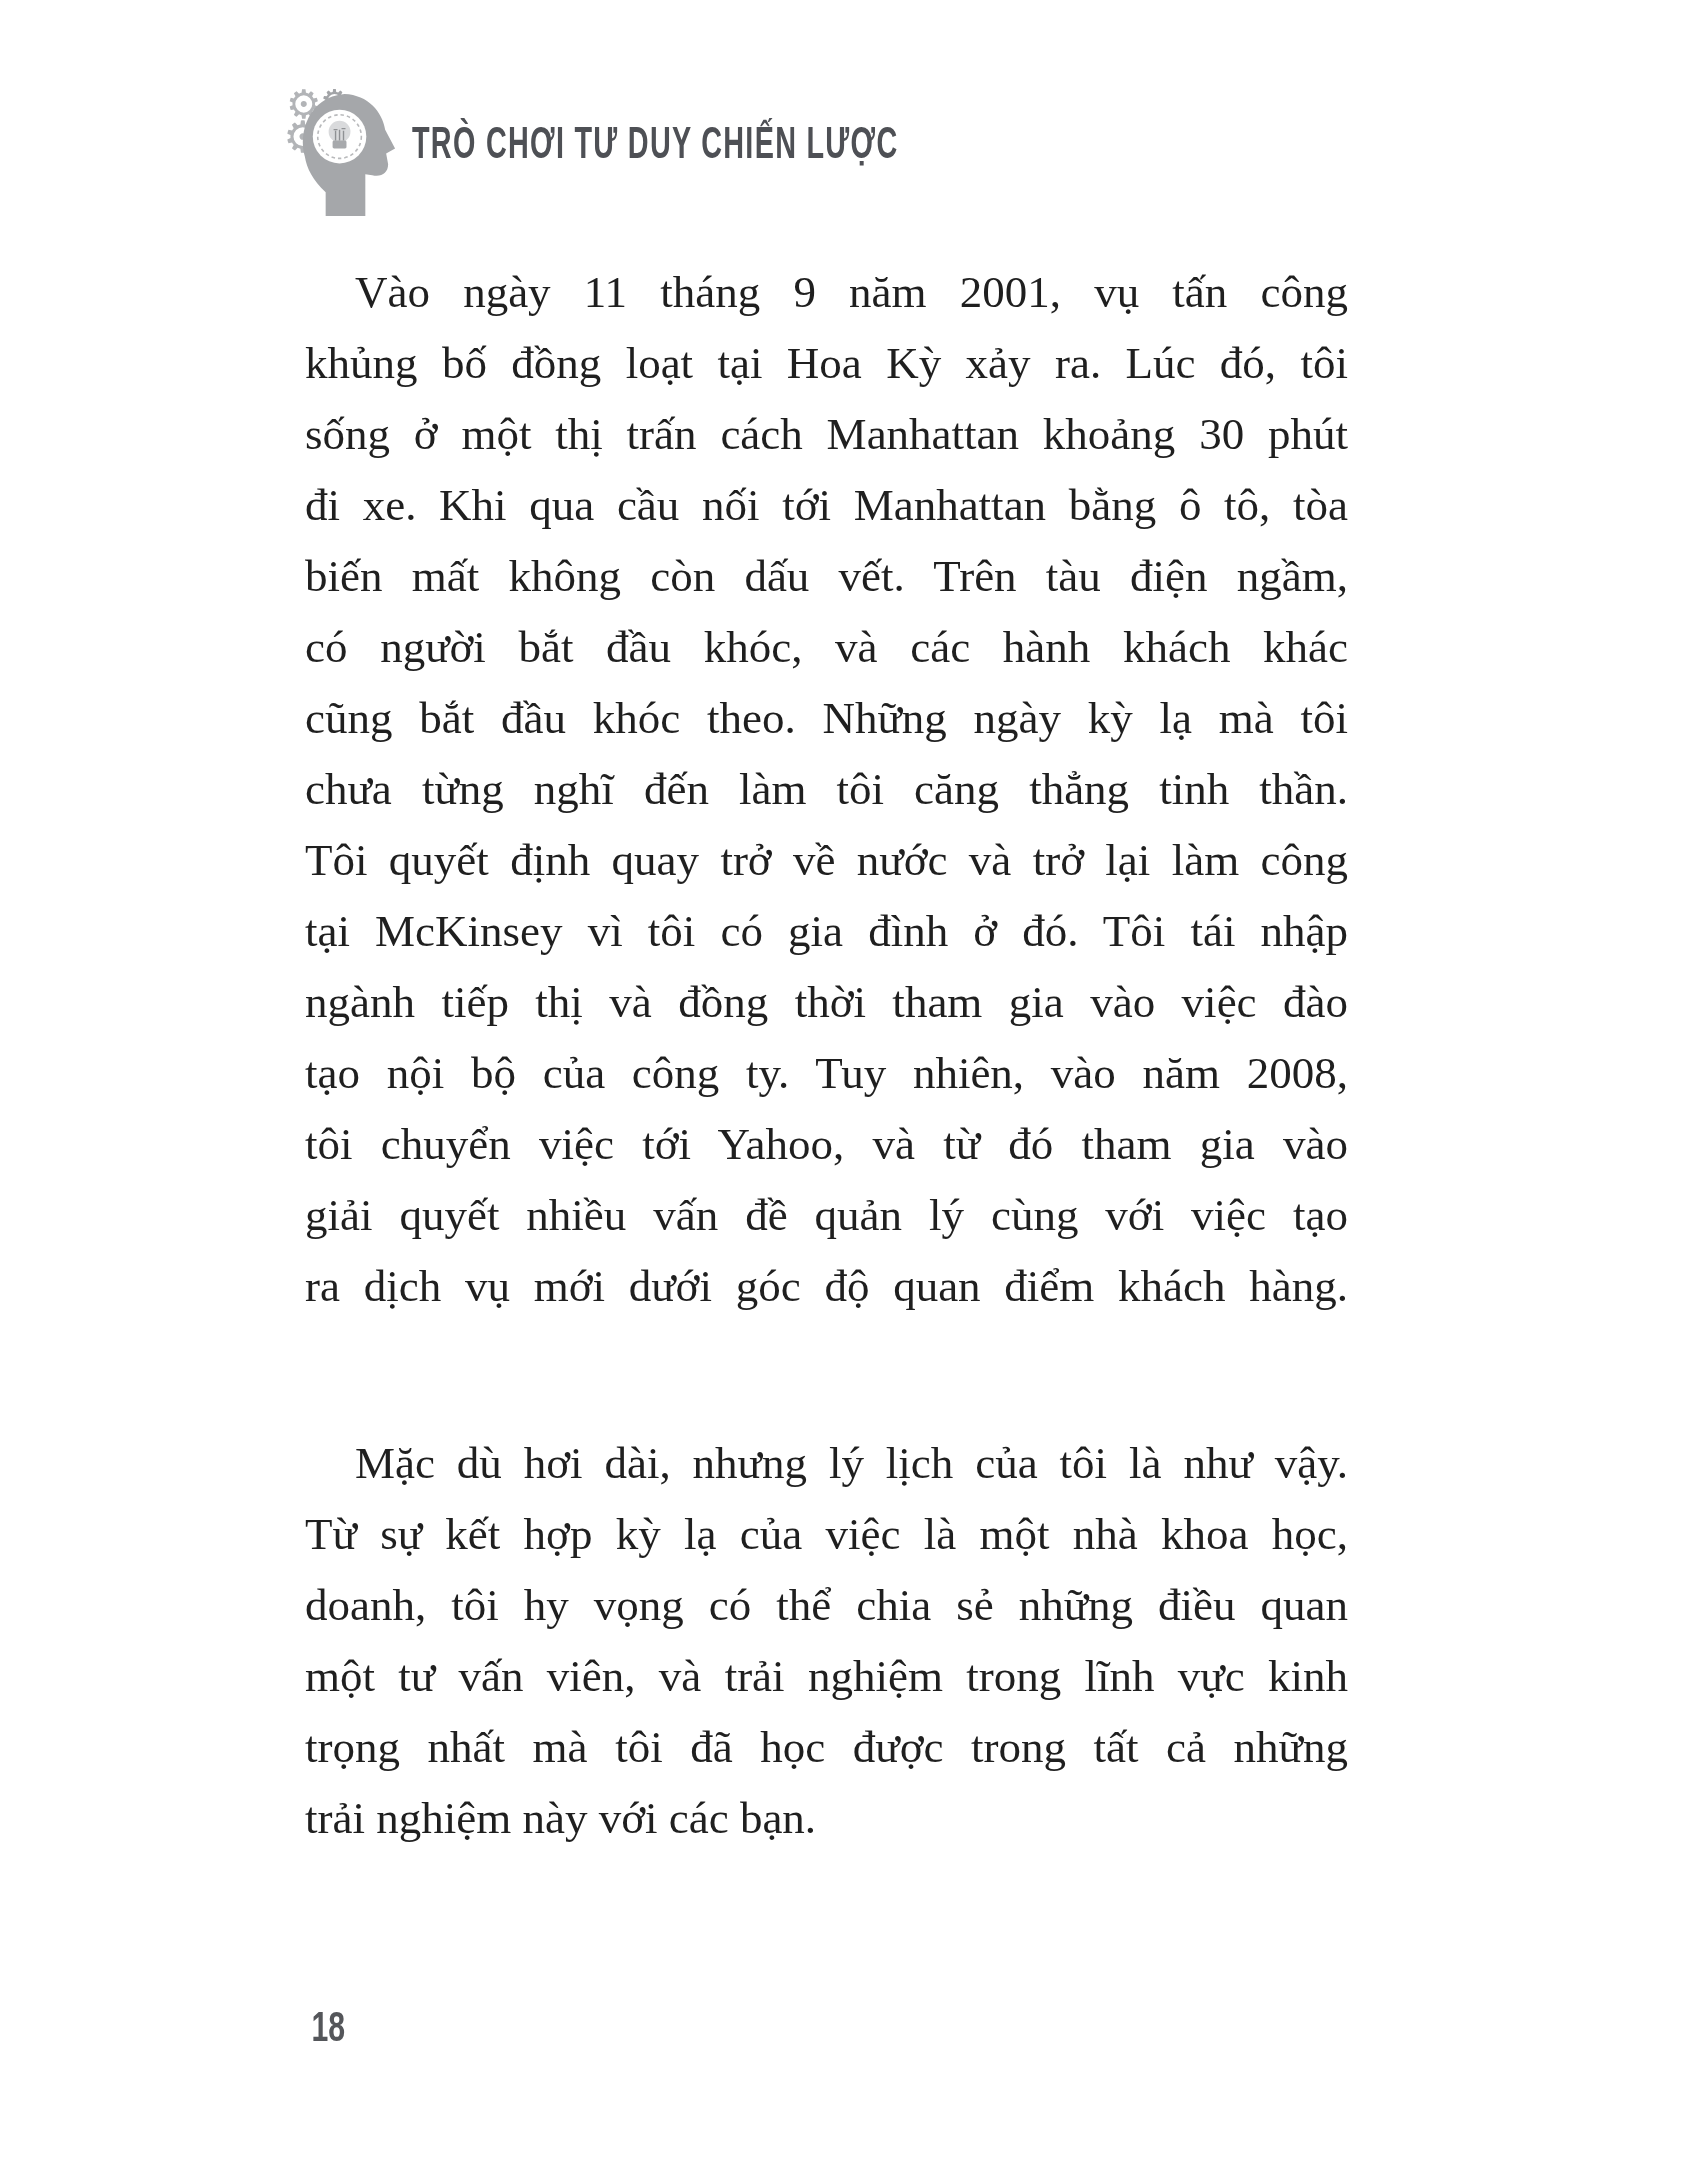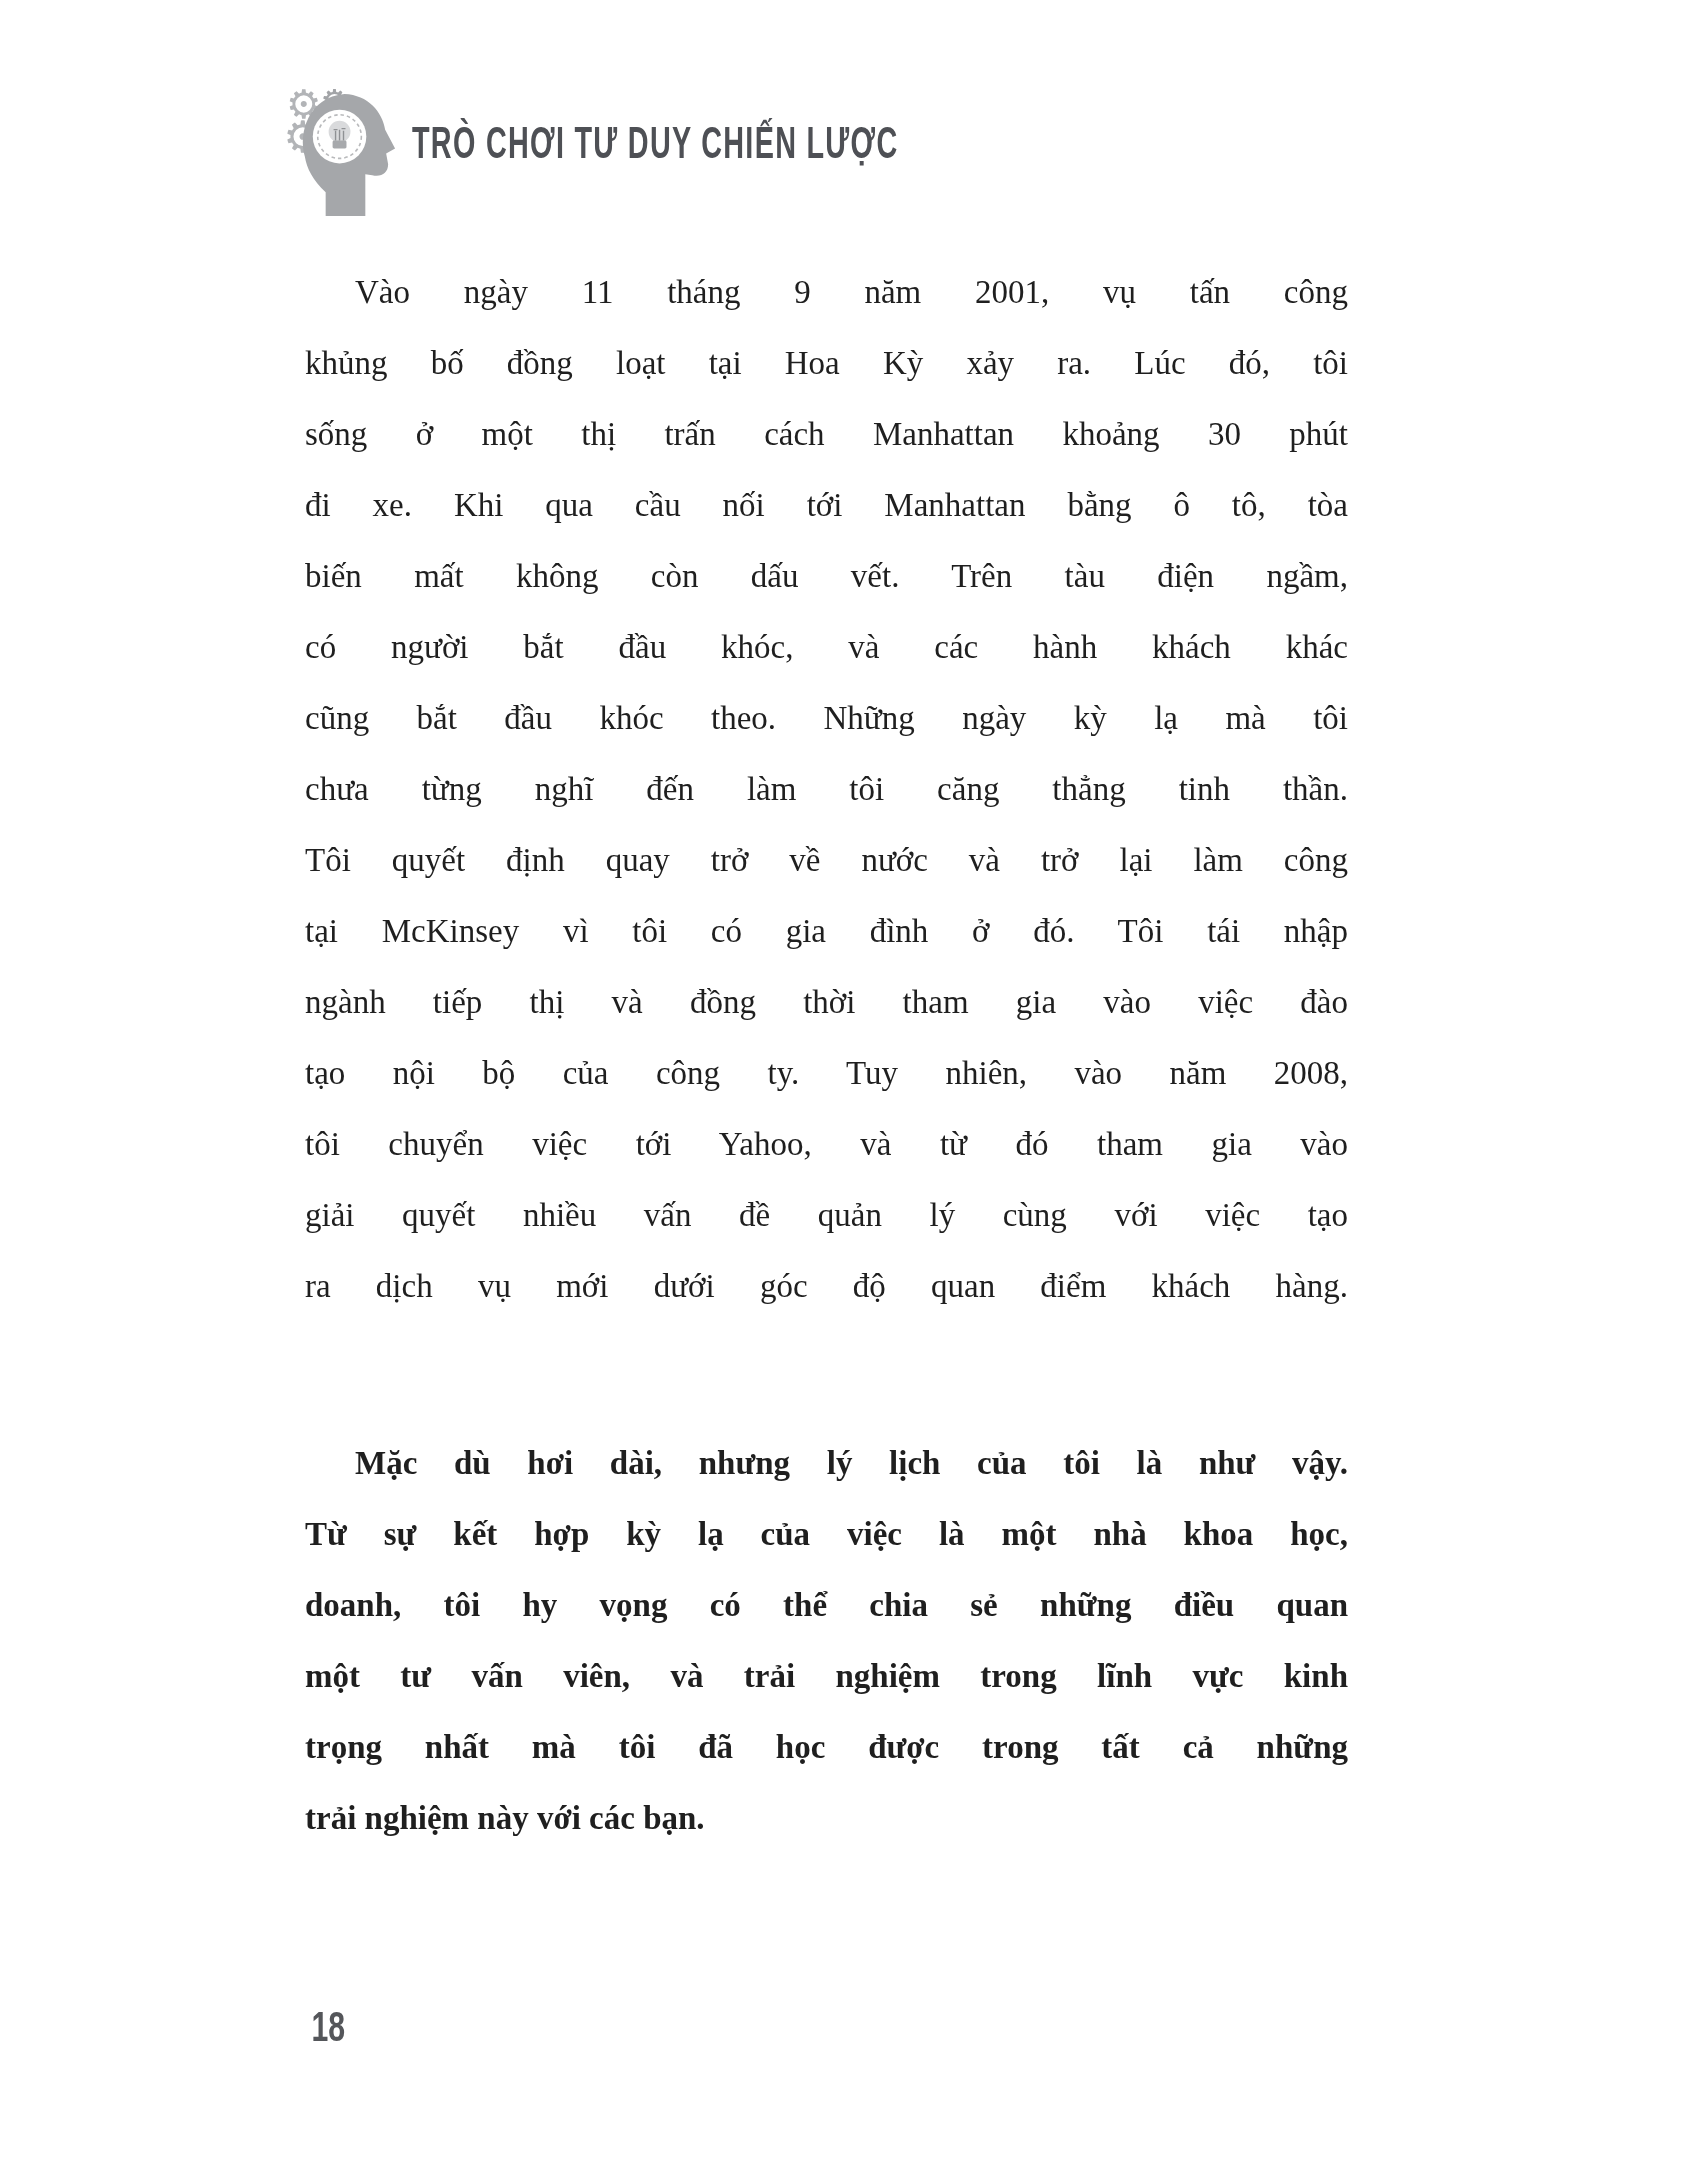--- a/index.html
+++ b/index.html
@@ -20,24 +20,24 @@
     color:#4e5055;
     letter-spacing:2px;
     white-space:nowrap;
     transform:scaleX(0.64);
     transform-origin:left center;
   }
   
   .textblock{
     position:absolute;left:305px;width:1043px;
     color:#1f1f1f;
-    font-size:33px;line-height:71px;
+    font-size:45px;line-height:71px;
   }
   #para1{top:257px;}
-  #para2{top:1428px;font-weight:bold;}
+  #para2{top:1428px;}
   .line{
     height:71px;
     text-align:justify;
     text-align-last:justify;
   }
   .line.indent{text-indent:50px;}
   .line.last{text-align-last:left;}
   
   .pagenum-wrap{
     position:absolute;left:305px;top:2006px;width:1043px;

